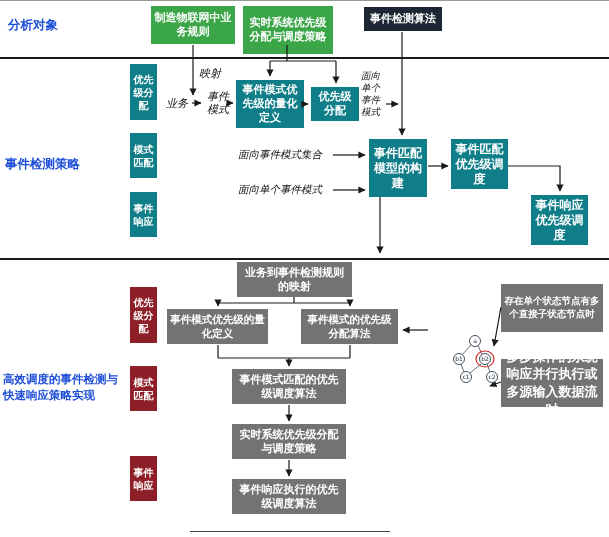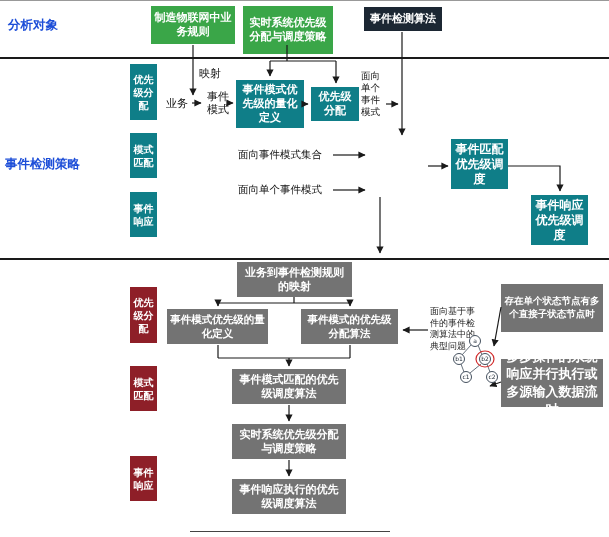--- a/index.html
+++ b/index.html
@@ -8,21 +8,21 @@
   .canvas { position:relative; width:609px; height:537px; background:#fff; overflow:hidden; }
   .box { position:absolute; color:#fff; font-weight:bold; display:flex; align-items:center; justify-content:center;
          text-align:center; line-height:1.25; padding:2px 3px; word-break:break-all; }
   .green   { background:#3aa648; }
   .navy    { background:#1c2733; }
   .teal    { background:#0f7e88; }
   .red     { background:#737373; }
   .darkred { background:#8e1f28; }
   .side    { font-size:10px; line-height:1.3; padding:2px; }
   .sec-label { position:absolute; font-weight:bold; color:#1d4ed8; font-size:12.5px; line-height:1.35; word-break:break-all; }
-  .lbl { position:absolute; color:#111; word-break:break-all; }
+  .lbl { position:absolute; color:#111; word-break:break-all;font-style:italic; }
   .divider { position:absolute; left:0; width:609px; height:2px; background:#1a1a1a; }
   .thinline { position:absolute; background:#444; }
   svg.overlay { position:absolute; left:0; top:0; pointer-events:none; z-index:20; }
   .arrow { stroke:#1a1a1a; stroke-width:1.2; fill:none; }
   .ln    { stroke:#1a1a1a; stroke-width:1.2; fill:none; }
   .gedge { stroke:#55606c; stroke-width:0.9; fill:none; }
   .gnode { fill:#ffffff; stroke:#44505e; stroke-width:1; }
   .gnode-label { font-size:6px; fill:#1c2733; text-anchor:middle; font-family:"DejaVu Sans","Liberation Sans",sans-serif; }
   .gring { fill:none; stroke:#d22a2a; stroke-width:1.2; }
 </style>
@@ -51,36 +51,37 @@
   <div class="lbl" style="left:166px;top:96px;font-size:11px">业务</div>
   <div class="lbl" style="left:205px;top:90px;width:26px;font-size:11px;line-height:1.2;text-align:center">事件模式</div>
 
   <div class="box teal" style="left:236px;top:80px;width:68px;height:48px;font-size:11px">事件模式优先级的量化定义</div>
   <div class="box teal" style="left:311px;top:87px;width:48px;height:34px;font-size:11px">优先级分配</div>
   <div class="lbl" style="left:361px;top:70px;width:22px;font-size:9.5px;line-height:1.25">面向单个事件模式</div>
 
   <div class="lbl" style="left:238px;top:148px;font-size:10.5px">面向事件模式集合</div>
   <div class="lbl" style="left:238px;top:183px;font-size:10.5px">面向单个事件模式</div>
 
+  <div class="box teal" style="left:369px;top:139px;width:58px;height:58px;font-size:12px">事件匹配模型的构建</div>
   <div class="box teal" style="left:531px;top:195px;width:57px;height:50px;font-size:12px">事件响应优先级调度</div>
   <div class="box teal" style="left:451px;top:139px;width:57px;height:50px;font-size:12px">事件匹配优先级调度</div>
 
+  <div class="sec-label" style="left:3px;top:372px;width:124px;font-size:11.5px">高效调度的事件检测与快速响应策略实现</div>
 
   <div class="box darkred side" style="left:130px;top:287px;width:27px;height:56px">优先级分配</div>
   <div class="box darkred side" style="left:130px;top:366px;width:27px;height:45px">模式匹配</div>
   <div class="box darkred side" style="left:130px;top:456px;width:27px;height:45px">事件响应</div>
 
   <div class="box red" style="left:237px;top:262px;width:115px;height:35px;font-size:11px">业务到事件检测规则的映射</div>
   <div class="box red" style="left:167px;top:309px;width:101px;height:35px;font-size:10.5px">事件模式优先级的量化定义</div>
   <div class="box red" style="left:301px;top:309px;width:97px;height:35px;font-size:10.5px">事件模式的优先级分配算法</div>
   <div class="box red" style="left:232px;top:369px;width:114px;height:35px;font-size:11px">事件模式匹配的优先级调度算法</div>
   <div class="box red" style="left:232px;top:424px;width:114px;height:35px;font-size:11px">实时系统优先级分配与调度策略</div>
   <div class="box red" style="left:232px;top:479px;width:114px;height:35px;font-size:11px">事件响应执行的优先级调度算法</div>
 
-  <div class="lbl" style="left:430px;top:306px;width:50px;font-size:9px;line-height:1.3;color:#222">面向基于事件的事件检测算法中的典型问题</div>
   <div class="box red" style="left:501px;top:284px;width:102px;height:48px;font-size:9.5px;line-height:1.35;font-weight:bold">存在单个状态节点有多个直接子状态节点时</div>
   <div class="box red" style="left:501px;top:359px;width:102px;height:48px;font-size:13px;line-height:1.35;font-weight:bold">多步操作的系统响应并行执行或多源输入数据流时</div>
 
   <svg class="overlay" width="609" height="537" viewBox="0 0 609 537">
     <defs>
       <marker id="ah" markerWidth="7" markerHeight="7" refX="5.5" refY="3" orient="auto">
         <path d="M0,0 L6,3 L0,6 Z" fill="#1a1a1a"></path>
       </marker>
     </defs>
     <g>

